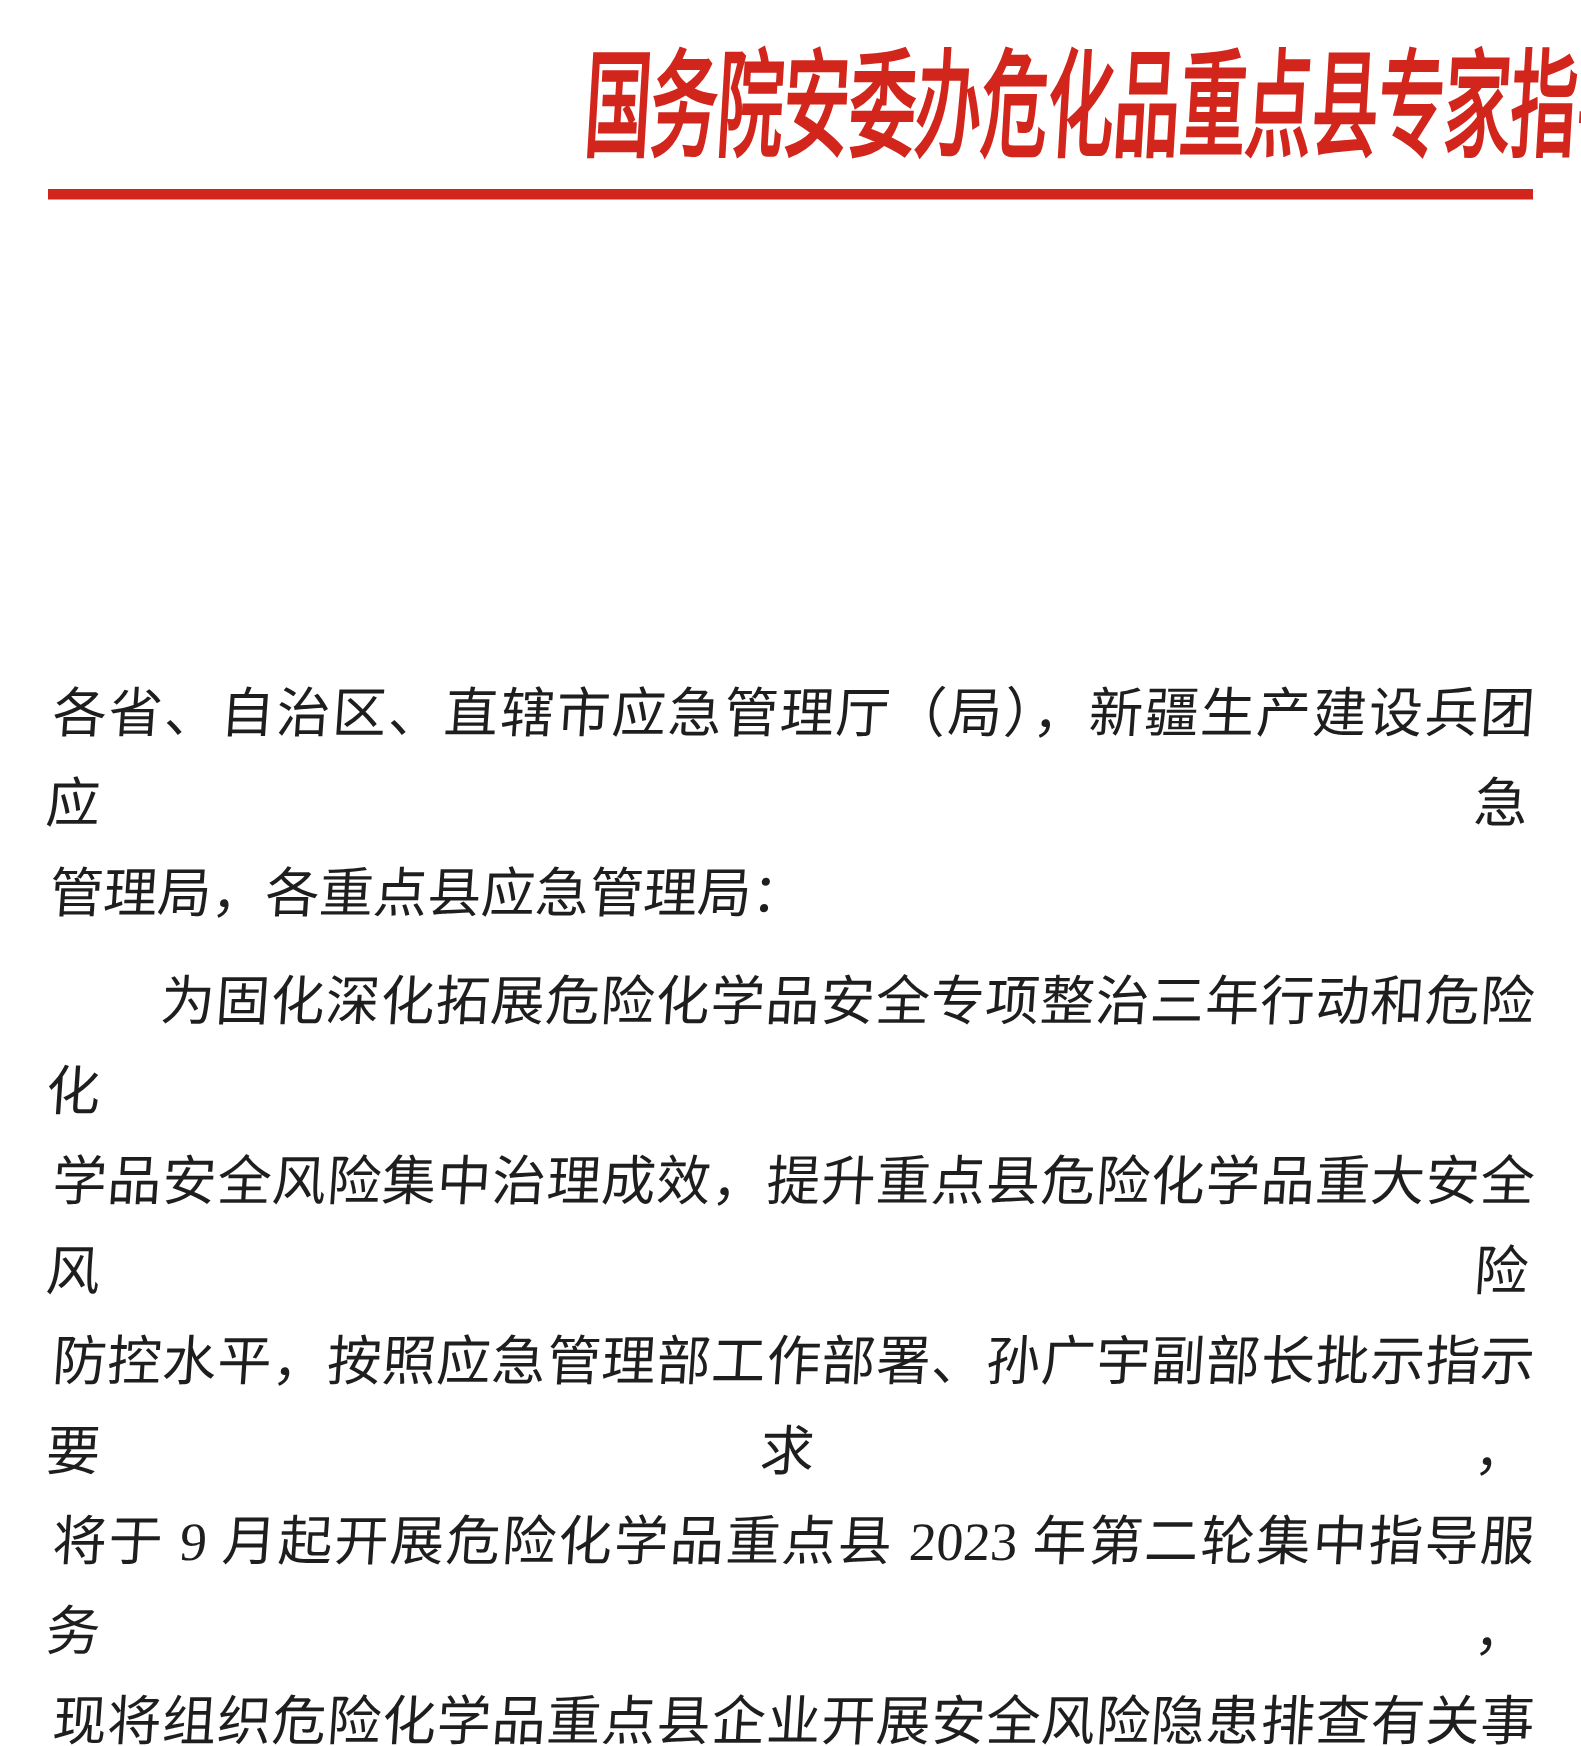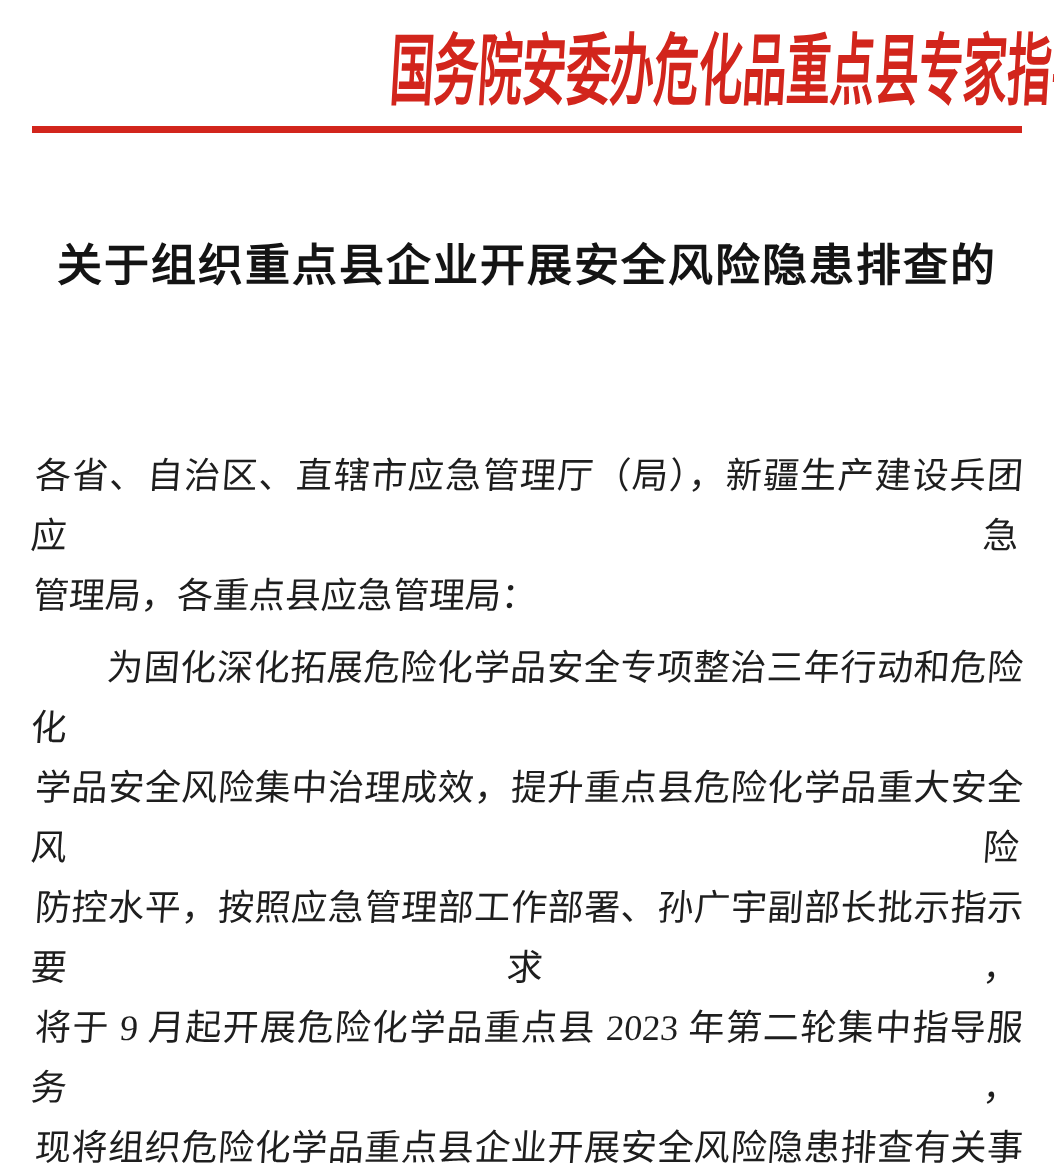--- a/index.html
+++ b/index.html
@@ -92,21 +92,20 @@
 
 <div class="page">
 
   <div class="letterhead">
     <span class="letterhead-text">国务院安委办危化品重点县专家指导服务工作协调组</span>
   </div>
 
   <div class="red-divider"></div>
 
   <div class="doc-title">
-    <div>关于组织重点县企业开展安全风险隐患排查的</div>
   </div>
 
   <div class="doc-body">
     <div class="line full">各省、自治区、直辖市应急管理厅（局），新疆生产建设兵团应急</div>
     <div class="line">管理局，各重点县应急管理局：</div>
     <div class="line full indent para-gap">为固化深化拓展危险化学品安全专项整治三年行动和危险化</div>
     <div class="line full">学品安全风险集中治理成效，提升重点县危险化学品重大安全风险</div>
     <div class="line full">防控水平，按照应急管理部工作部署、孙广宇副部长批示指示要求，</div>
     <div class="line full">将于 9 月起开展危险化学品重点县 2023 年第二轮集中指导服务，</div>
     <div class="line full">现将组织危险化学品重点县企业开展安全风险隐患排查有关事项</div>

